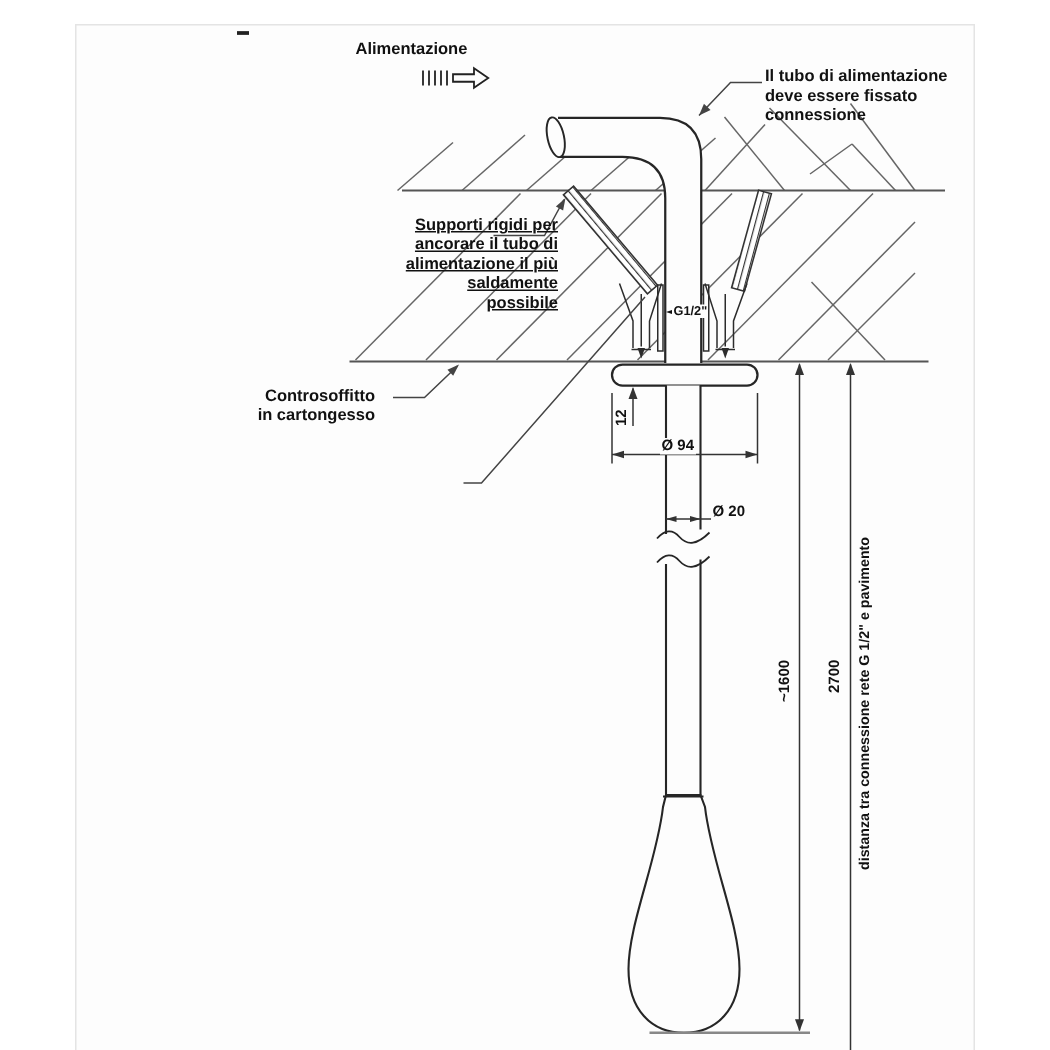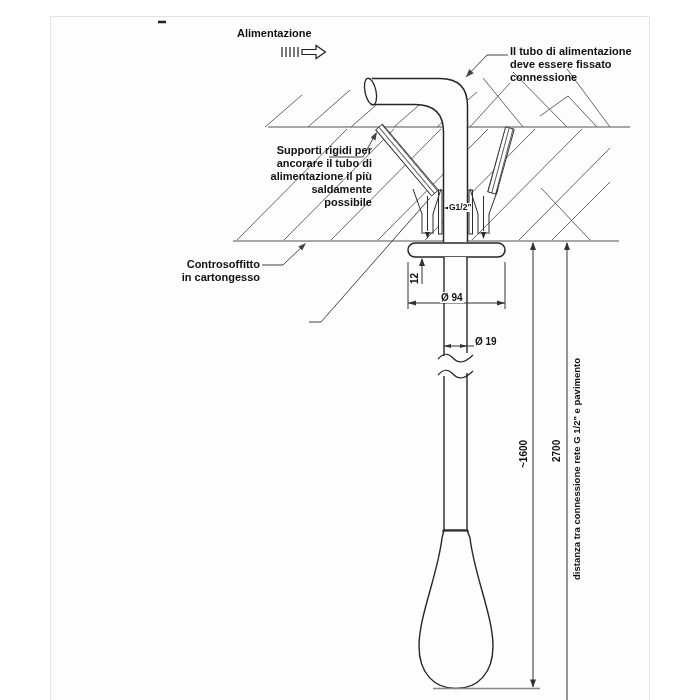--- a/index.html
+++ b/index.html
@@ -184,38 +184,38 @@
       <path d="M252,33.5 H266 V29.5 L275.5,36 L266,42.5 V38.5 H252 Z"></path>
     </g>
   </svg>
 
   <div class="lbl" style="left:187px; top:11px;">Alimentazione</div>
 
   <div class="lbl" style="left:460px; top:29px; width:140px;">Il tubo di alimentazione
 deve essere fissato
 connessione</div>
 
-  <div class="lbl right" style="left:172px; top:128px; width:150px;">Supporti rigidi per
+  <div class="lbl right" style="left:172px; top:128px; width:150px;text-decoration:underline;">Supporti rigidi per
 ancorare il tubo di
 alimentazione il più
 saldamente
 possibile</div>
 
-  <div class="lbl right" style="left:118px; top:242px; width:92px;">Controsoffitto
+  <div class="lbl right" style="left:108px; top:242px; width:92px;">Controsoffitto
 in cartongesso</div>
 
   <div class="lbl right" style="left:128px; top:298px; width:130px;"></div>
 
   <div class="lbl small bgw" style="left:398px; top:187px;">G1/2"</div>
 
   <div class="lbl dim rot" style="left:359px; top:268px;">12</div>
 
   <div class="lbl dim bgw" style="left:390px; top:276px;">Ø 94</div>
 
-  <div class="lbl dim bgw" style="left:424px; top:320px;">Ø 19</div>
+  <div class="lbl dim bgw" style="left:424px; top:320px;">Ø 20</div>
 
   <div class="lbl dim rot" style="left:468px; top:452px;">~1600</div>
 
   <div class="lbl dim rot" style="left:501px; top:446px;">2700</div>
 
   <div class="lbl dim rot" style="left:521px; top:564px; font-size:9.5px;">distanza tra connessione rete G 1/2" e pavimento</div>
 
 </div>
 
 </body></html>

